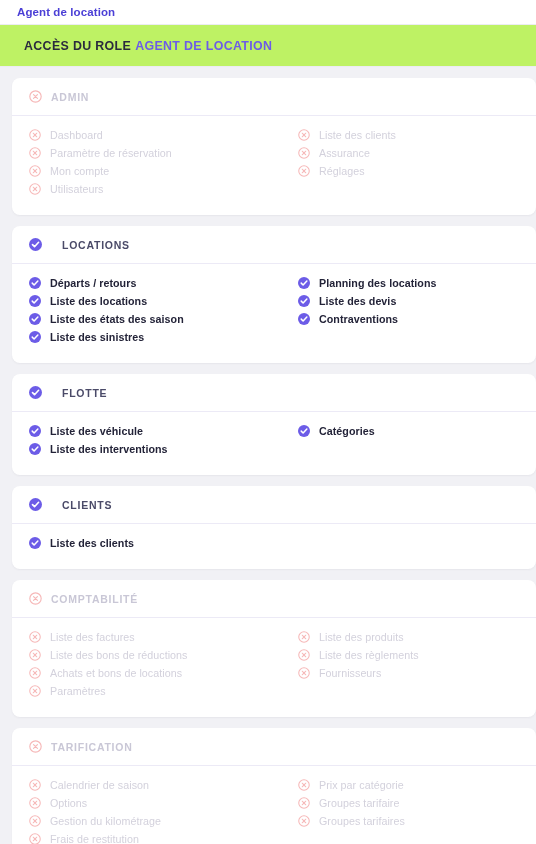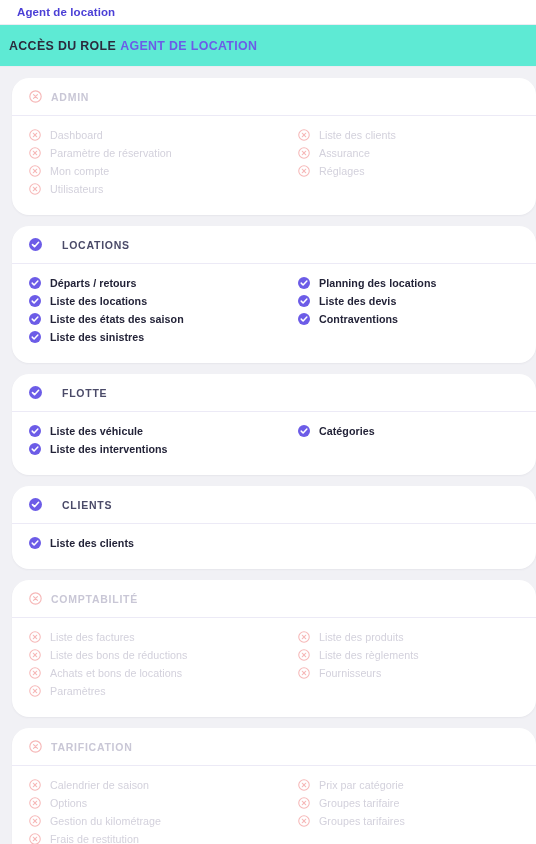--- a/index.html
+++ b/index.html
@@ -29,24 +29,24 @@
   .breadcrumb-text {
     font-size: 11.5px;
     font-weight: 700;
     color: #4b3fd6;
     letter-spacing: 0.1px;
   }
 
   
   .titlebar {
     height: 42px;
-    background: #5eead4;
+    background: #bef264;
     display: flex;
     align-items: center;
-    padding-left: 9px;
+    padding-left: 24px;
     border-bottom: 1px solid #ececf2;
   }
   .title-main {
     font-size: 12.4px;
     font-weight: 700;
     letter-spacing: 0.35px;
     color: #2b2b3d;
     text-transform: uppercase;
   }
   .title-role {
@@ -61,21 +61,21 @@
   
   .content {
     padding: 11px 0 0 12px;
     height: 777px;
     overflow: hidden;
   }
 
   
   .card {
     background: #ffffff;
-    border-radius: 17px;
+    border-radius: 8px;
     margin-bottom: 11px;
     box-shadow: 0 1px 2px rgba(60, 60, 90, 0.06);
     overflow: hidden;
   }
 
   .card-header {
     display: flex;
     align-items: center;
     height: 38px;
     padding-left: 17px;

